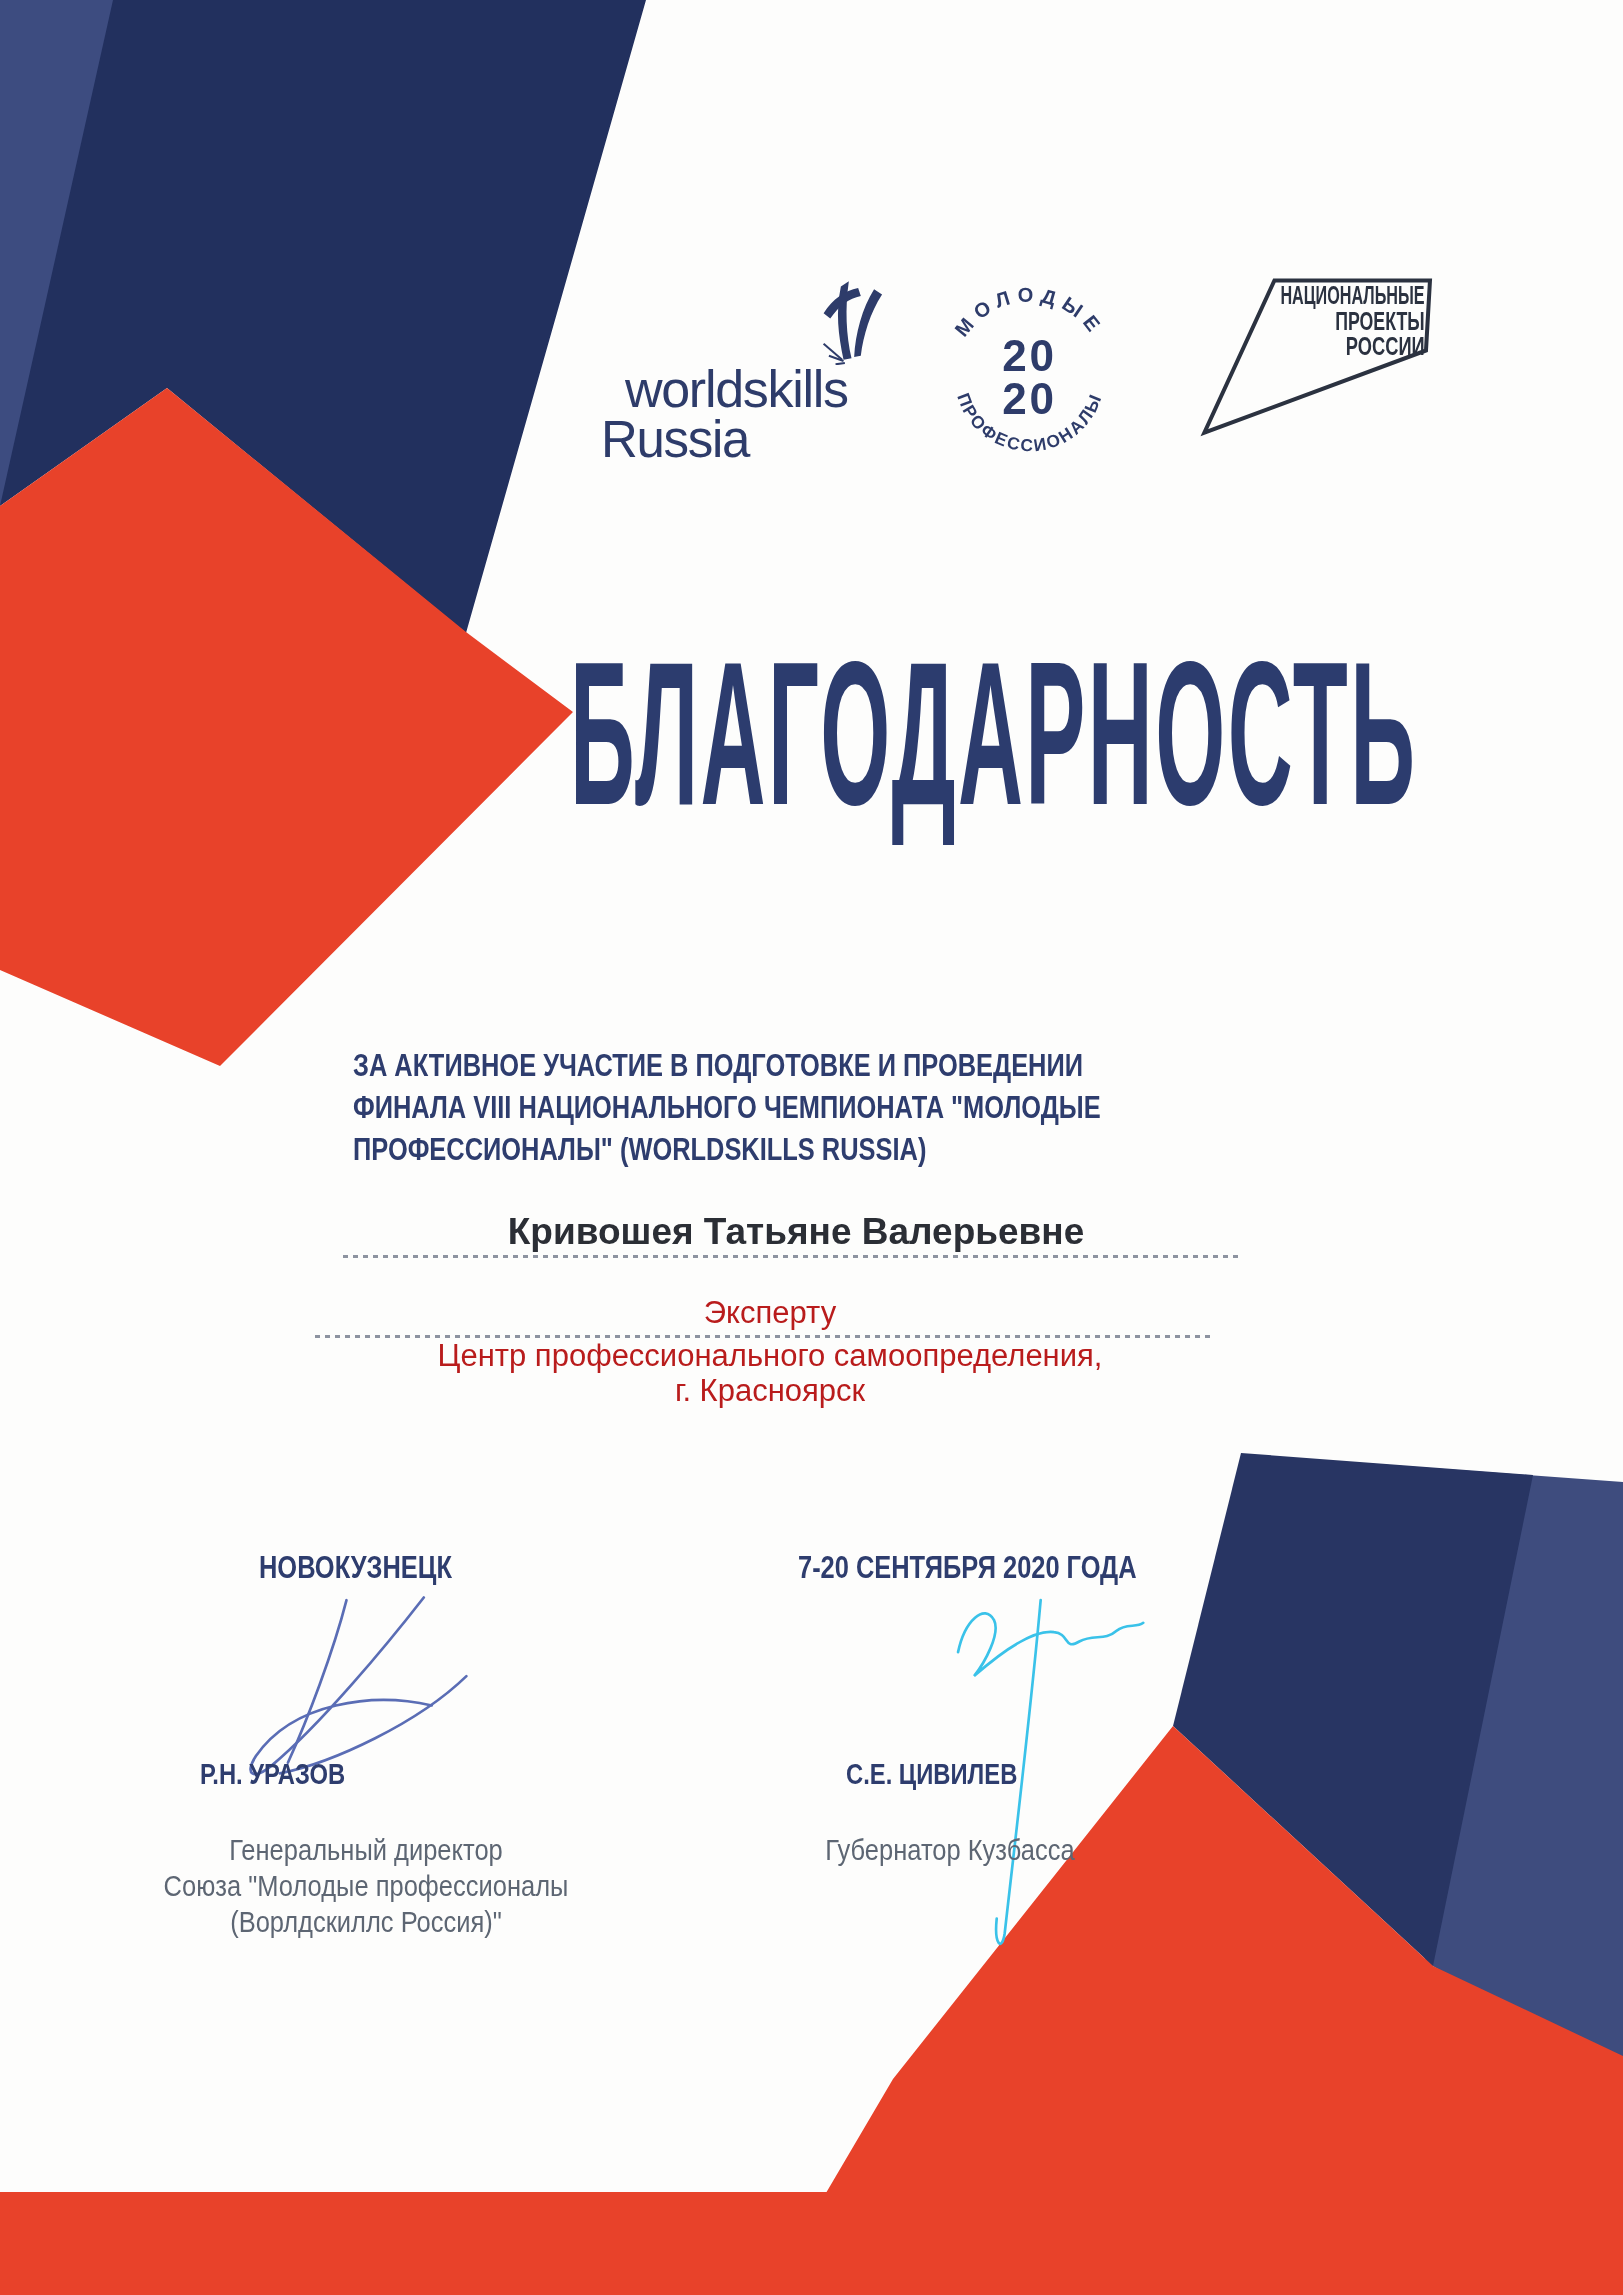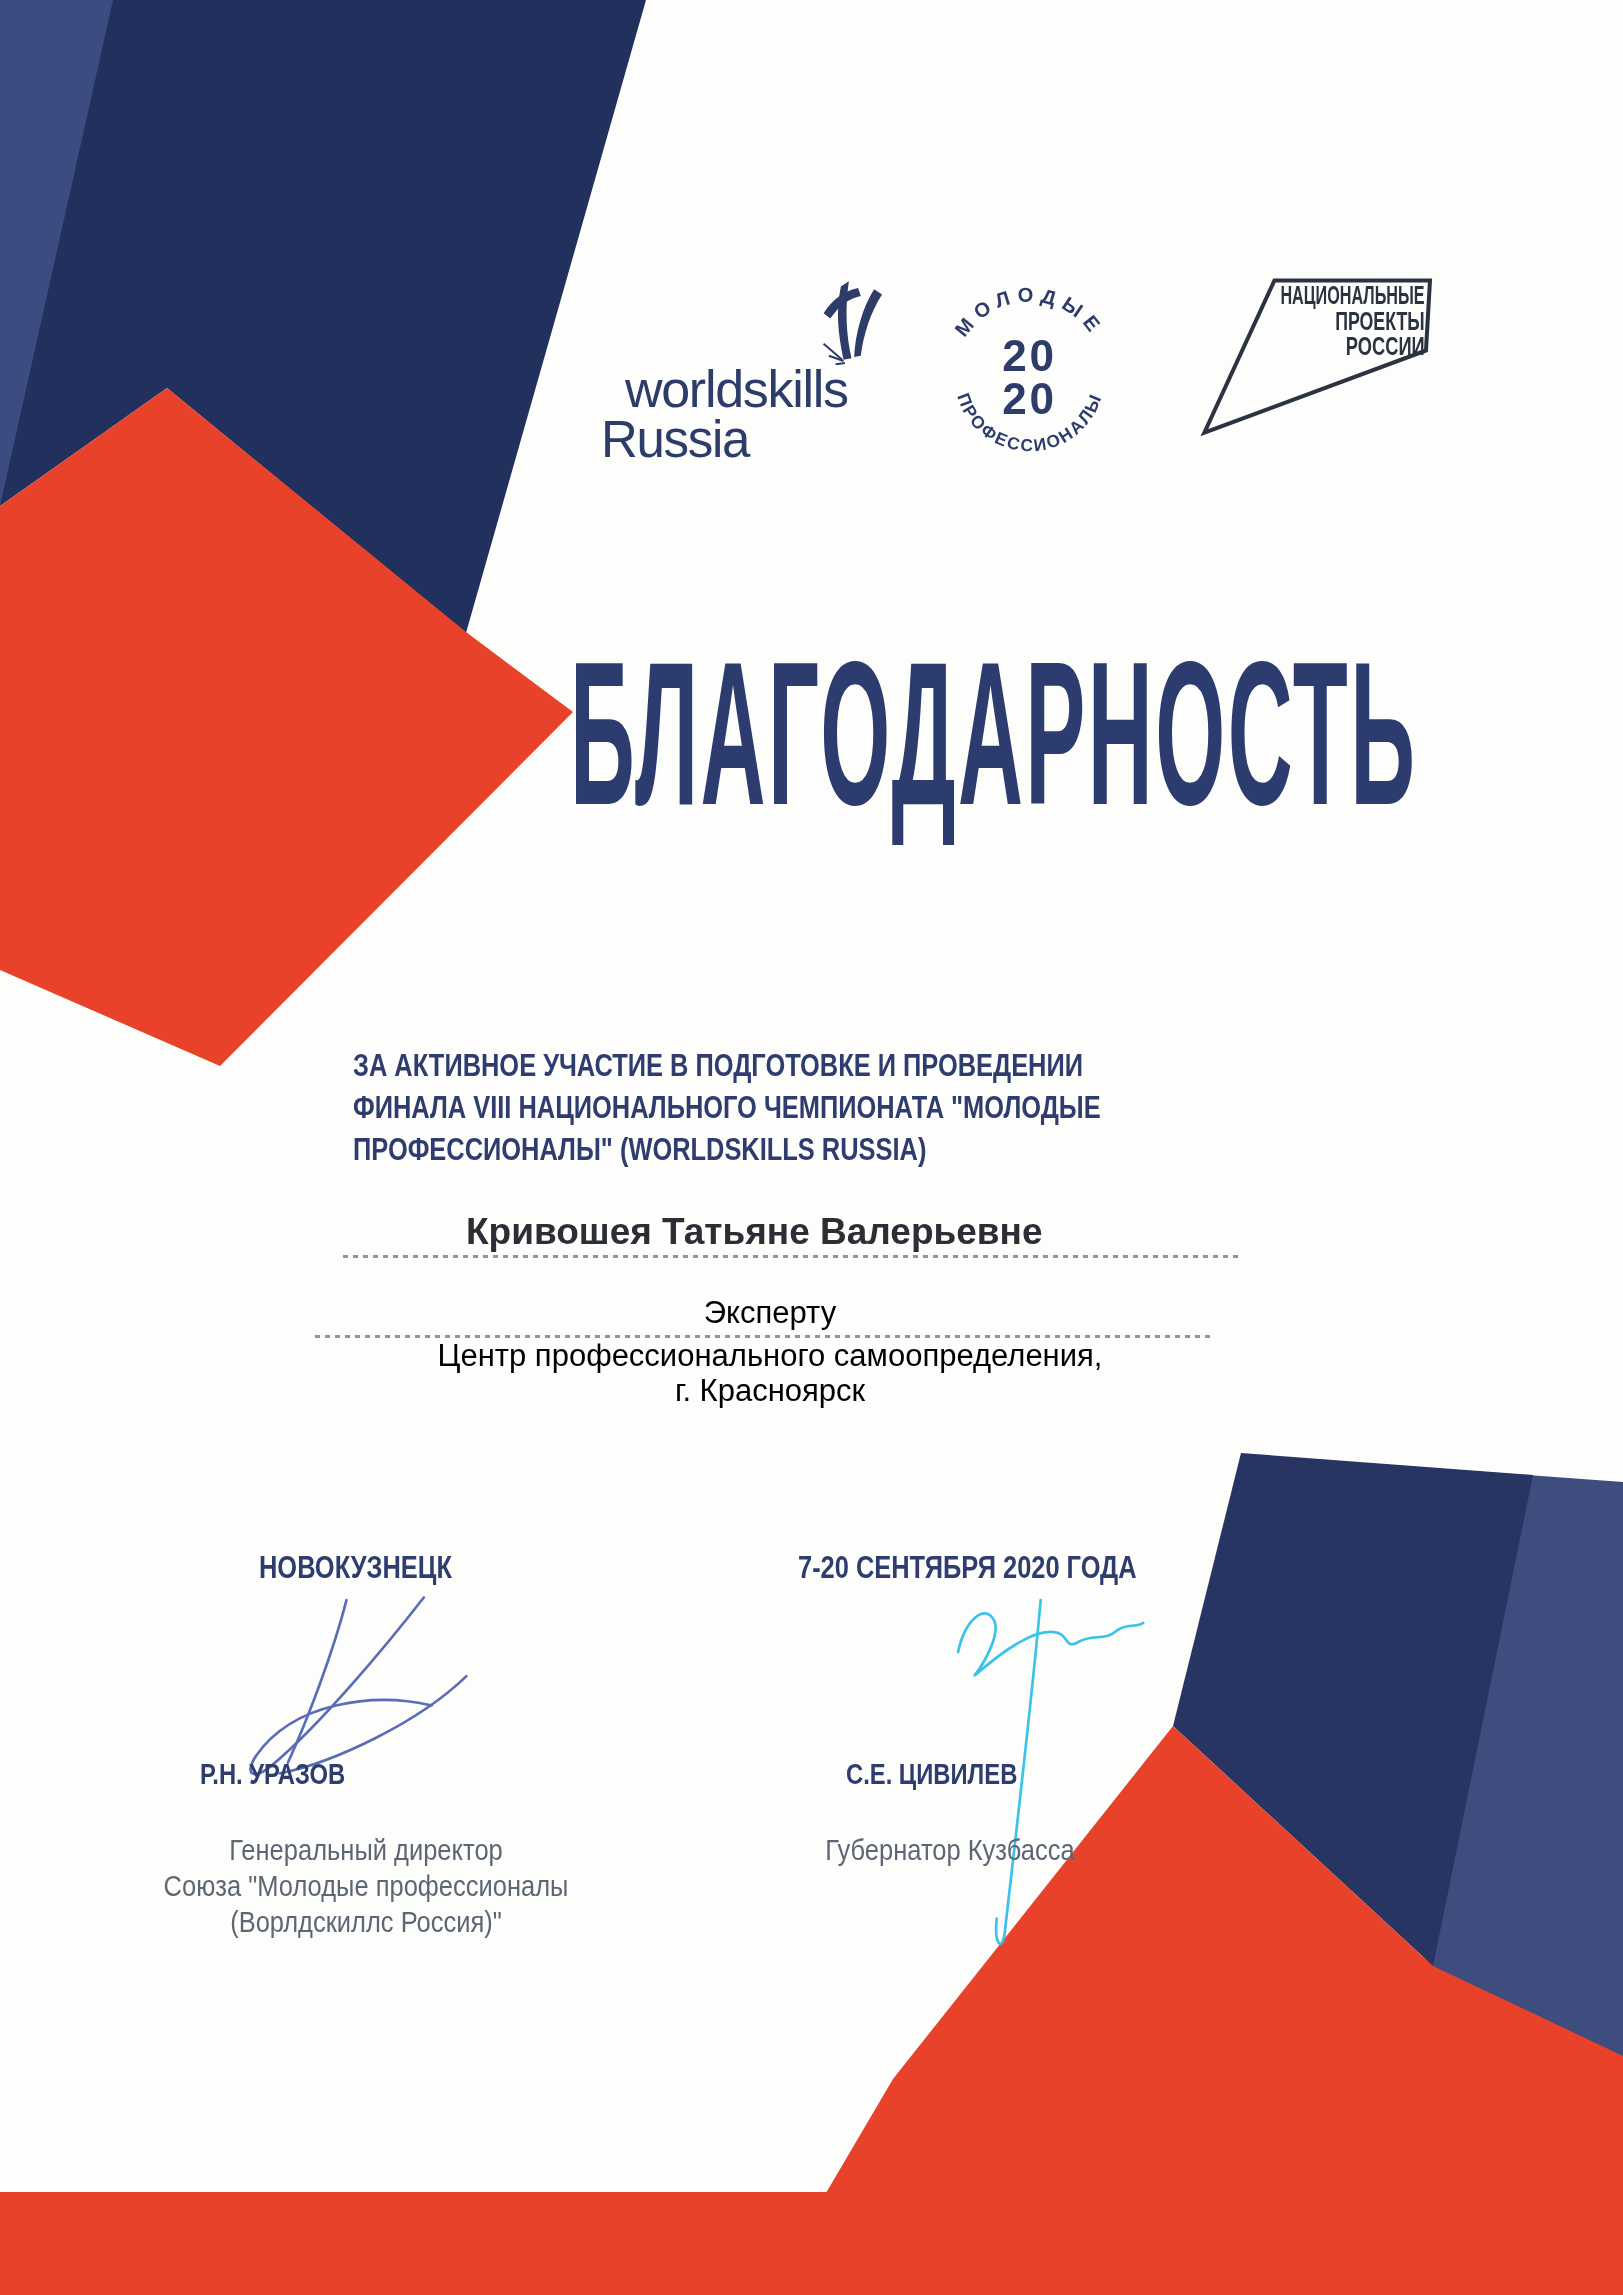--- a/index.html
+++ b/index.html
@@ -22,22 +22,22 @@
   .abs{position:absolute;}
   .navy-cond{
     font-weight:700;color:#2e3d6e;white-space:nowrap;
     transform:scaleX(0.82);transform-origin:left top;line-height:42px;font-size:31px;
   }
   .title-big{
     font-weight:700;color:#2c3c6e;white-space:nowrap;
     font-size:100px;letter-spacing:2.7px;line-height:1;
     transform:scale(0.9,2.05);transform-origin:left top;
   }
-  .recipient-name{font-weight:700;color:#2b2e35;font-size:37px;text-align:left;white-space:nowrap;}
-  .gray-text{color:#000000;font-size:31px;text-align:center;white-space:nowrap;line-height:35px;}
+  .recipient-name{font-weight:700;color:#2b2e35;font-size:37px;text-align:center;white-space:nowrap;}
+  .gray-text{color:#b91c1c;font-size:31px;text-align:center;white-space:nowrap;line-height:35px;}
   .dash-line{height:2.7px;background:repeating-linear-gradient(90deg,#8d93a0 0 4.7px,transparent 4.7px 10px);}
   .footer-light{
     color:#5d6673;font-size:30px;text-align:center;white-space:nowrap;line-height:36px;
     transform:scaleX(0.85);transform-origin:50% 0;
   }
   .footer-name{
     font-weight:700;color:#2e3d6e;white-space:nowrap;font-size:29px;
     transform:scaleX(0.82);transform-origin:left top;
   }
   .ws-text{color:#2e3c6a;line-height:1;white-space:nowrap;letter-spacing:-1.3px;}

